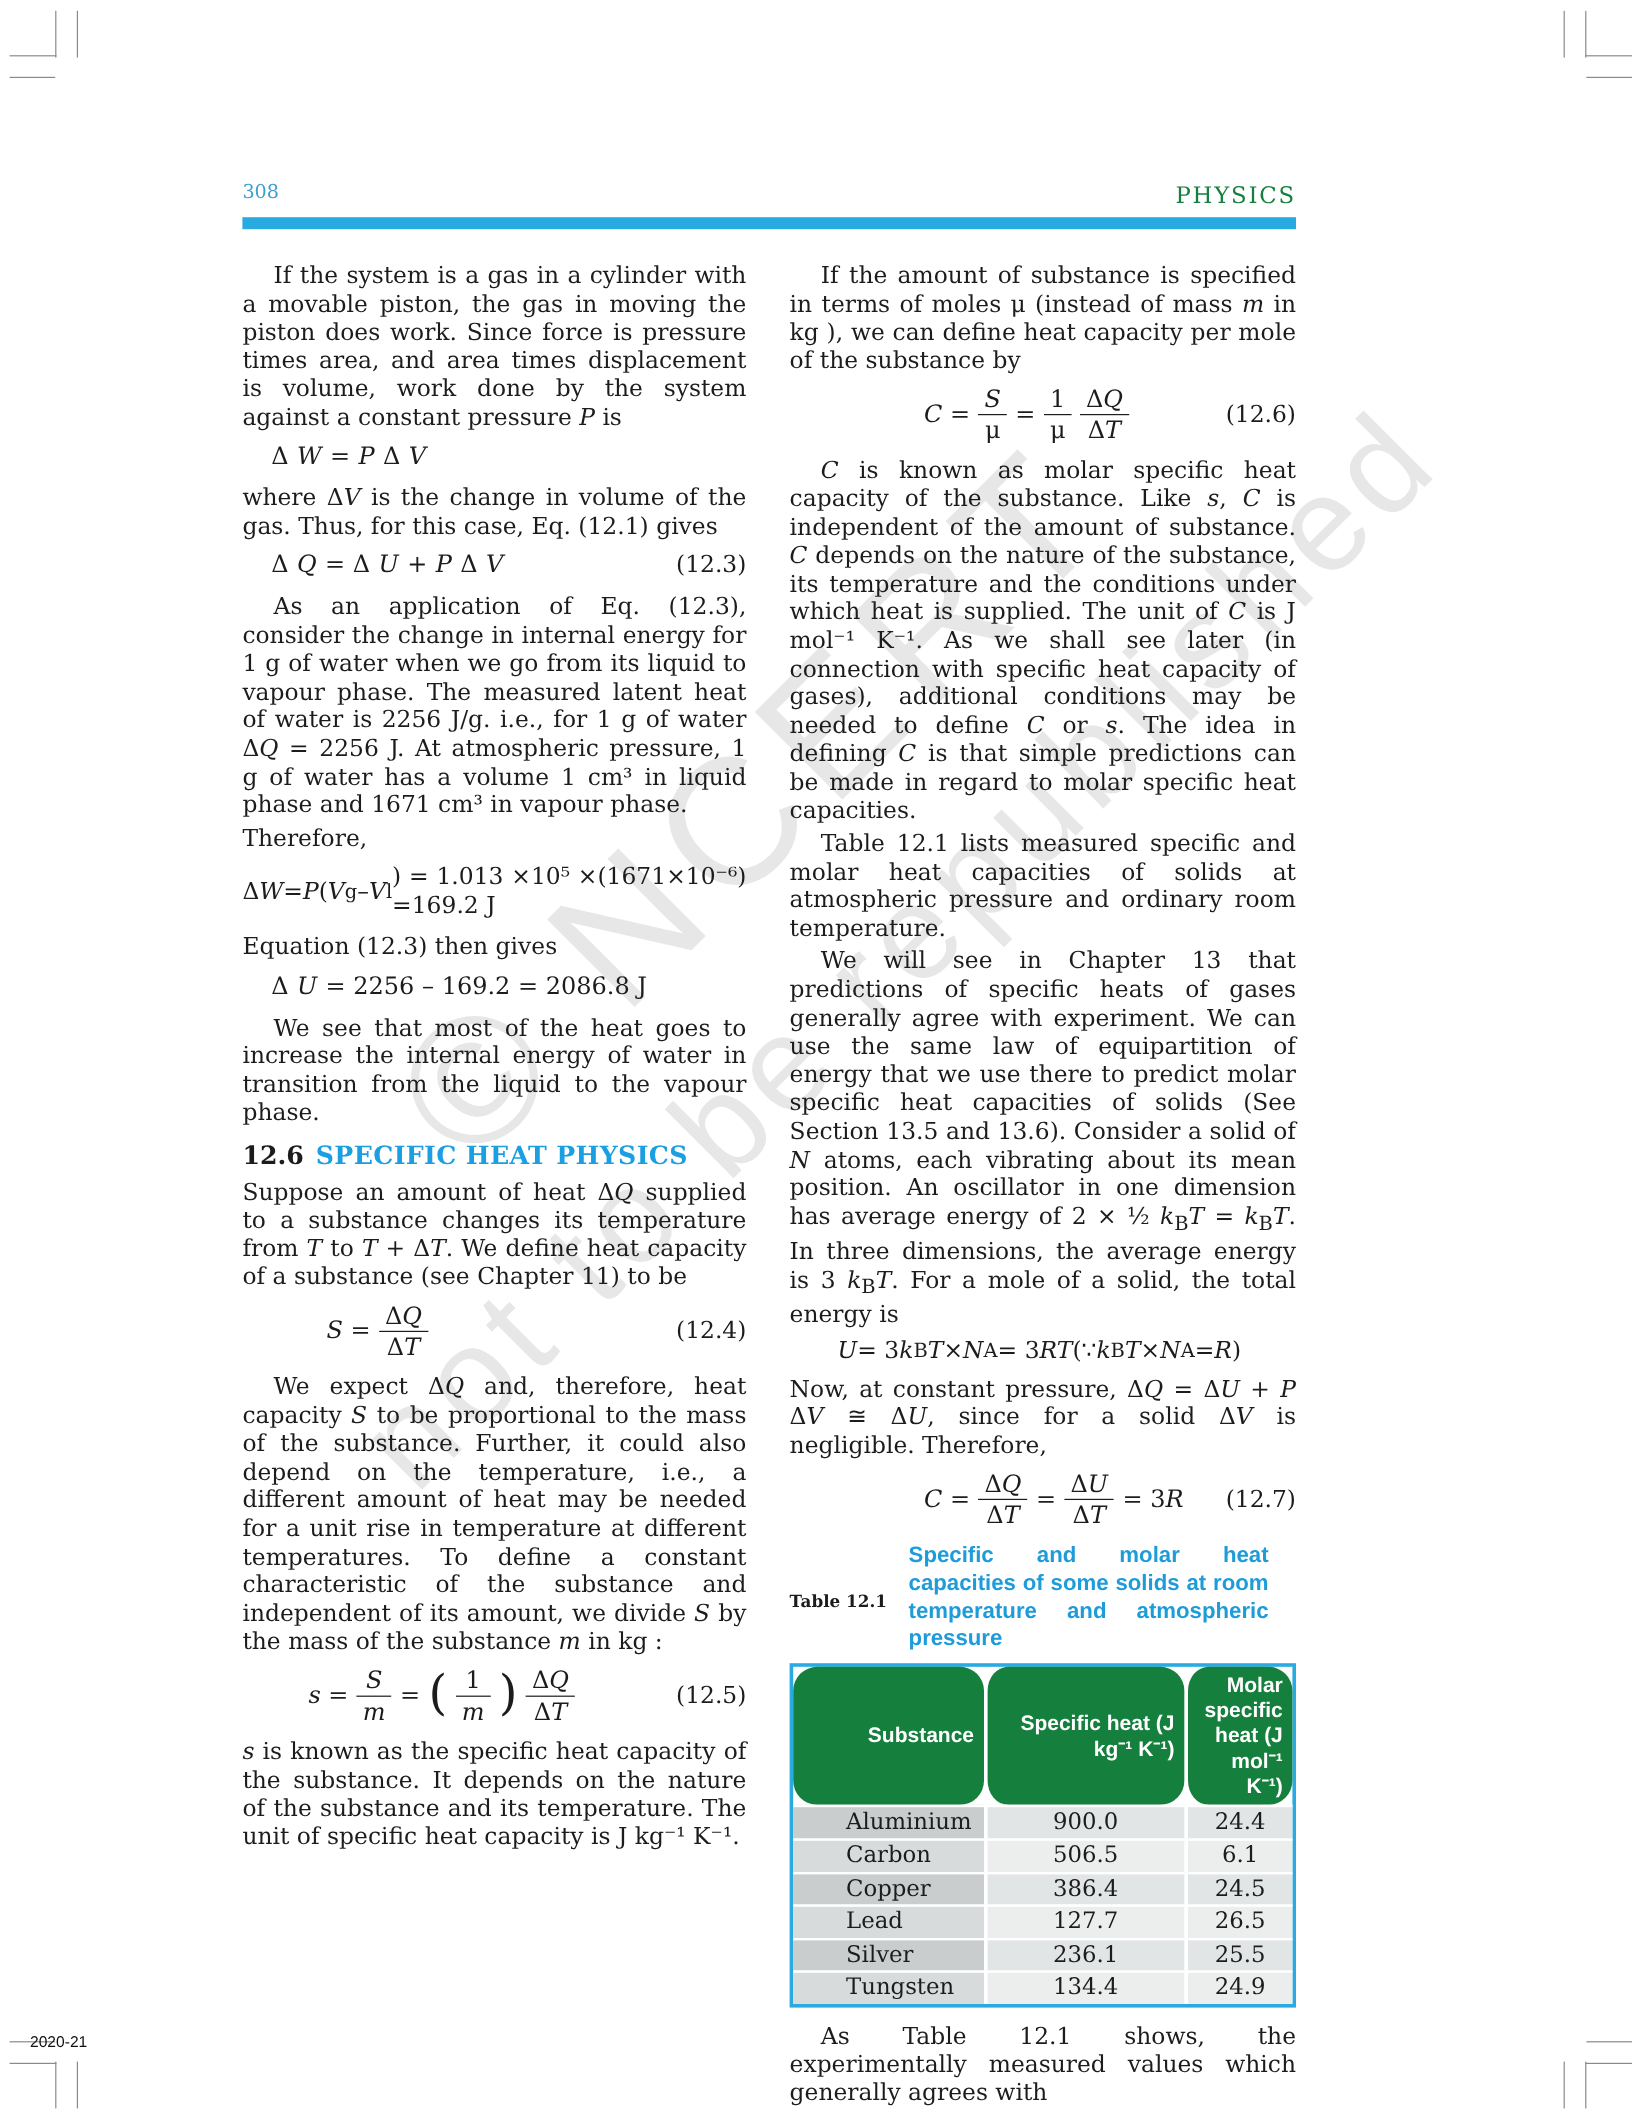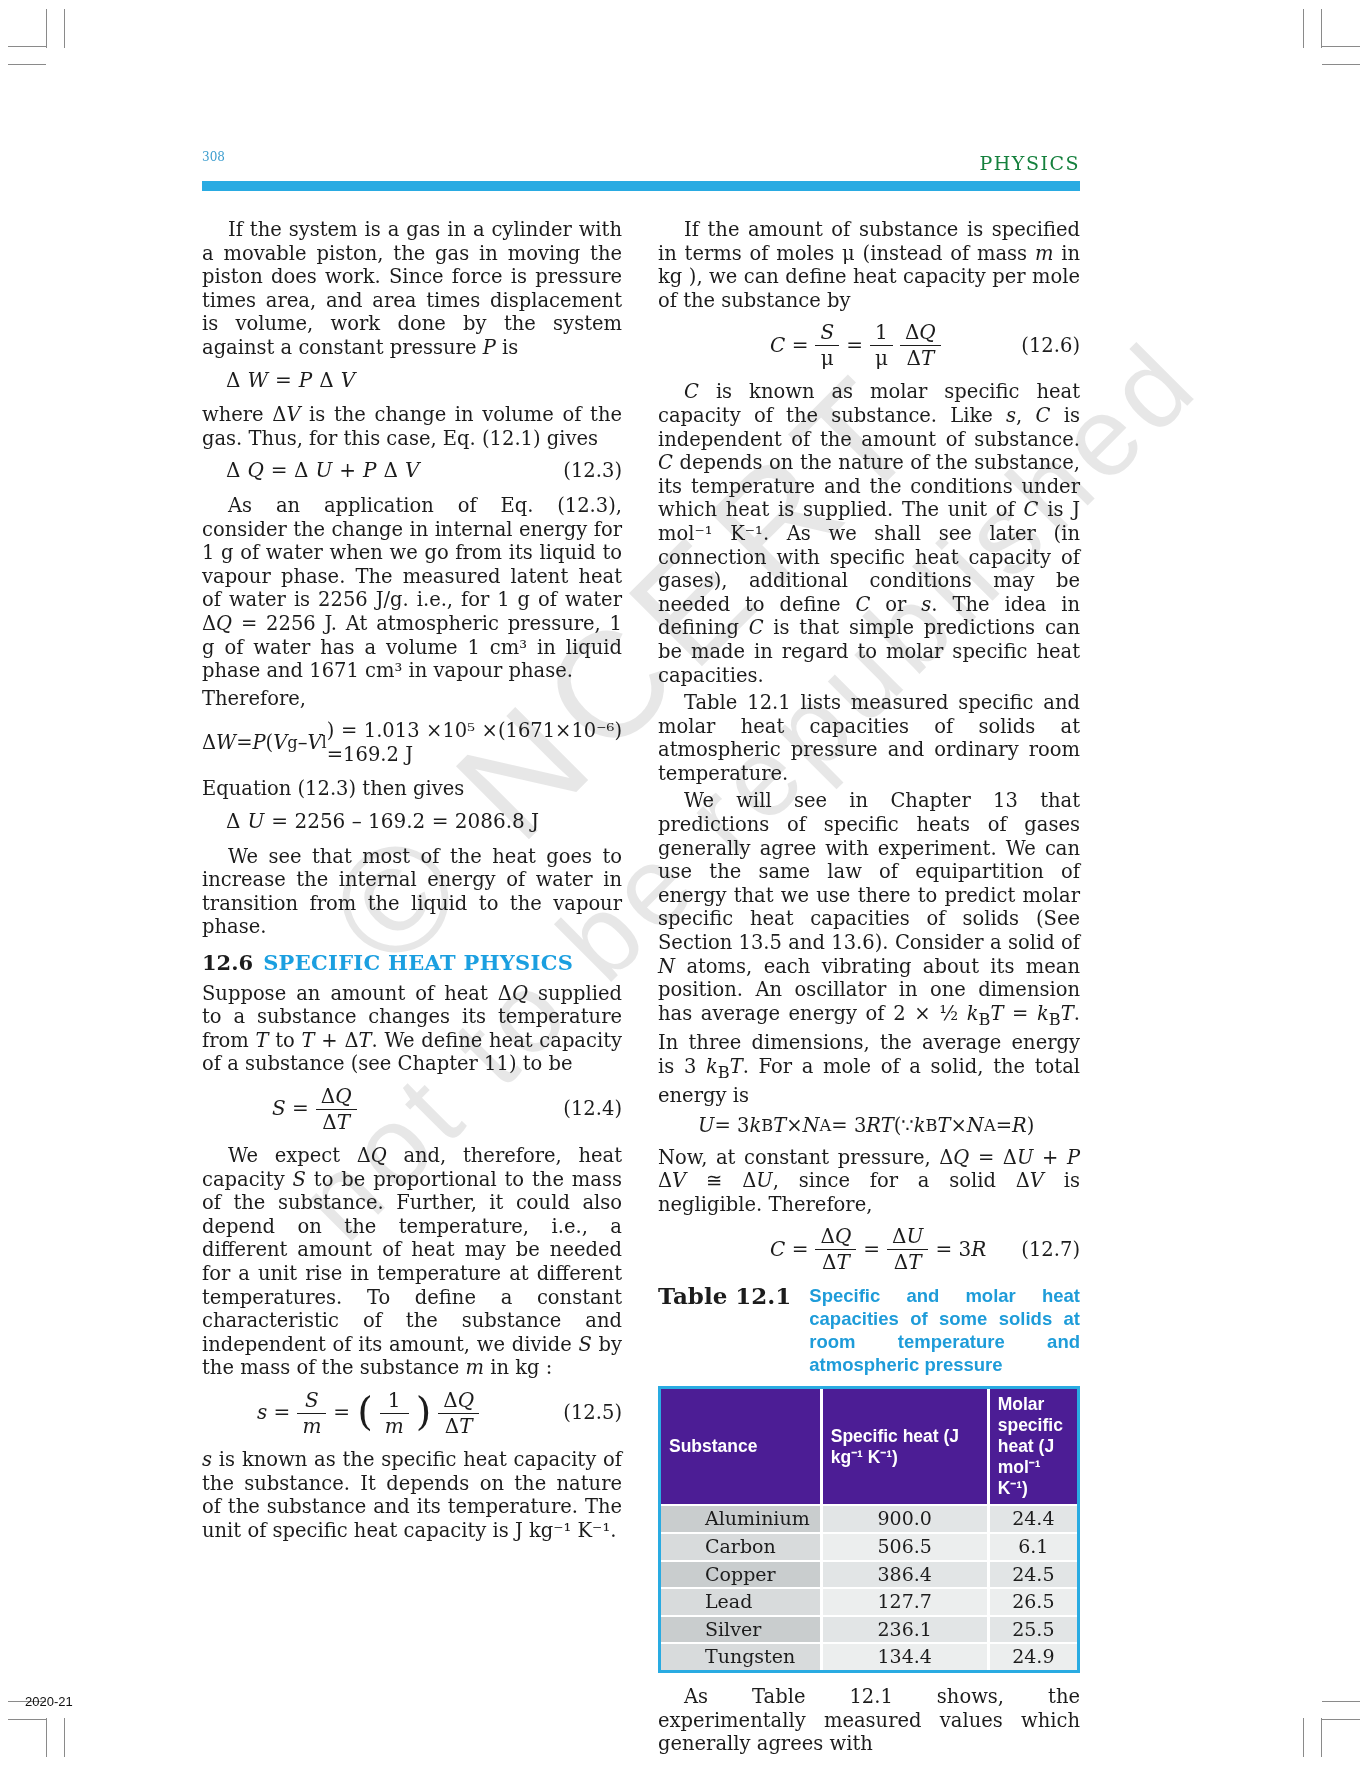--- a/index.html
+++ b/index.html
@@ -4,21 +4,21 @@
 <style>
   html,body{margin:0;padding:0;background:#ffffff;}
   body{width:1368px;height:1766px;position:relative;overflow:hidden;
        font-family:"DejaVu Serif","Liberation Serif",serif;color:#1c1c1c;}
   .sheet{position:absolute;inset:0;}
 
   
   .crop{position:absolute;background:#8a8a8a;}
 
   
-  .pgnum{position:absolute;left:202px;top:150px;font-size:12px;color:#3d9ecf;}
+  .pgnum{position:absolute;left:202px;top:150px;font-size:16px;color:#3d9ecf;}
   .running-head{position:absolute;top:152px;left:658px;width:422px;text-align:right;
       font-size:19px;letter-spacing:1.5px;color:#15803d;}
   .rule{position:absolute;left:202px;top:181px;width:878px;height:10px;background:#29abe2;}
 
   
   .watermark{position:absolute;left:-160px;top:560px;width:1700px;z-index:0;
       transform:rotate(-45deg);text-align:center;color:rgba(70,70,70,0.13);
       font-family:"Liberation Sans",sans-serif;pointer-events:none;}
   .wm1{font-size:150px;letter-spacing:14px;line-height:1.1;}
   .wm2{font-size:112px;letter-spacing:8px;line-height:1.6;}
@@ -41,29 +41,29 @@
   .fd{display:block;padding:2px 5px 0 5px;}
   .paren{font-size:40px;font-weight:400;line-height:1;transform:translateY(-2px);}
   i{font-style:italic;}
 
   
   .sec-head{margin:12px 0 7px 0;font-size:21px;font-weight:bold;text-align:left;}
   .sec-title{color:#1b9fe0;margin-left:10px;letter-spacing:0.3px;}
 
   
   .tcap{display:flex;gap:18px;margin:10px 0 10px 0;}
-  .tcap-label{font-weight:bold;font-size:23px;white-space:nowrap;}
+  .tcap-label{font-weight:bold;font-size:14px;white-space:nowrap;margin-top:40px;}
   .tcap-text{font-family:"Liberation Sans",sans-serif;font-weight:bold;color:#1e9cd9;
       font-size:18.5px;line-height:23px;text-align:justify;width:300px;}
 
   
   table{border-collapse:separate;border-spacing:0;width:422px;border:3px solid #29abe2;
       font-size:19px;}
-  th{background:#4c1d95;color:#ffffff;font-family:"Liberation Sans",sans-serif;
-      font-size:17.5px;line-height:21px;text-align:left;padding:5px 8px;font-weight:bold;}
+  th{background:#15803d;color:#ffffff;font-family:"Liberation Sans",sans-serif;
+      font-size:17.5px;line-height:21px;text-align:right;padding:5px 8px;font-weight:bold;border-radius:20px;}
   th+th,td+td{border-left:3px solid #ffffff;}
   td{padding:1px 10px;border-top:2px solid #ffffff;}
   .cname{text-align:left;padding-left:44px;}
   .cval{text-align:center;}
   tr.r0 .cname{background:#c9cdce;} tr.r0 .cval{background:#e2e5e6;}
   tr.r1 .cname{background:#d8dbdc;} tr.r1 .cval{background:#eceeee;}
 
   
   .footer{position:absolute;left:0;top:1694px;width:100%;text-align:left;
       font-family:"Liberation Sans",sans-serif;font-size:13px;color:#111;margin-left:25px;}

